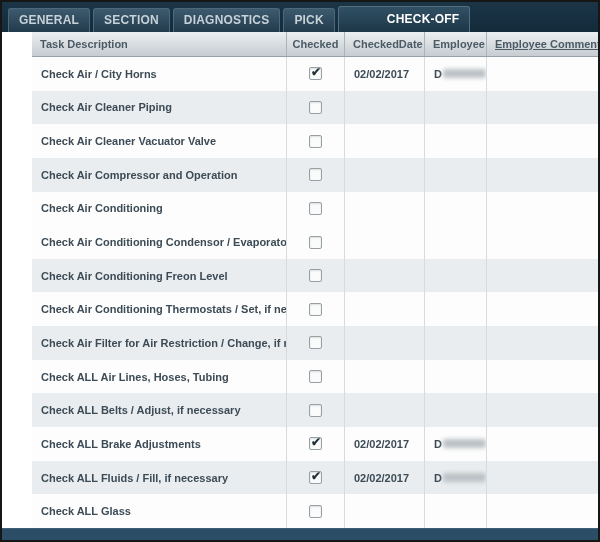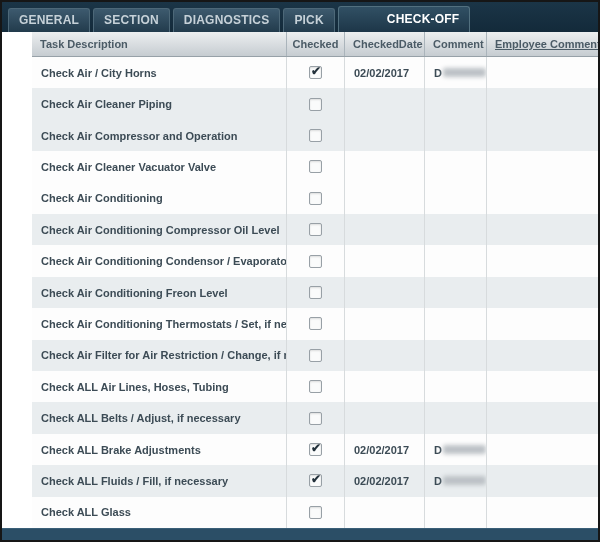--- a/index.html
+++ b/index.html
@@ -125,21 +125,21 @@
 
   <div class="tab active">CHECK-OFF</div>
 </div>
 
   <div class="main">
     <div class="grid">
       <div class="header-row">
         <div class="hcell col-task">Task Description</div>
         <div class="hcell col-checked center">Checked</div>
         <div class="hcell col-date">CheckedDate</div>
-        <div class="hcell col-emp">Comment</div>
+        <div class="hcell col-emp">Employee</div>
         <div class="hcell col-comment">Employee Comment</div>
       </div>
       <div class="body">
   <div class="row">
     <div class="cell col-task">Check Air / City Horns</div>
     <div class="cell col-checked center">
       <span class="checkbox checked"></span>
     </div>
     <div class="cell col-date">02/02/2017</div>
     <div class="cell col-emp">
@@ -155,71 +155,59 @@
       <span class="checkbox"></span>
     </div>
     <div class="cell col-date"></div>
     <div class="cell col-emp">
       <span class="emp-prefix"></span>
 
     </div>
     <div class="cell col-comment"></div>
   </div>
 
+  <div class="row">
+    <div class="cell col-task">Check Air Cleaner Vacuator Valve</div>
+    <div class="cell col-checked center">
+      <span class="checkbox"></span>
+    </div>
+    <div class="cell col-date"></div>
+    <div class="cell col-emp">
+      <span class="emp-prefix"></span>
+
+    </div>
+    <div class="cell col-comment"></div>
+  </div>
+
   <div class="row alt">
     <div class="cell col-task">Check Air Compressor and Operation</div>
     <div class="cell col-checked center">
       <span class="checkbox"></span>
     </div>
     <div class="cell col-date"></div>
     <div class="cell col-emp">
       <span class="emp-prefix"></span>
 
     </div>
     <div class="cell col-comment"></div>
   </div>
 
   <div class="row">
-    <div class="cell col-task">Check Air Cleaner Vacuator Valve</div>
-    <div class="cell col-checked center">
-      <span class="checkbox"></span>
-    </div>
-    <div class="cell col-date"></div>
-    <div class="cell col-emp">
-      <span class="emp-prefix"></span>
-
-    </div>
-    <div class="cell col-comment"></div>
-  </div>
-
-  <div class="row">
     <div class="cell col-task">Check Air Conditioning</div>
     <div class="cell col-checked center">
       <span class="checkbox"></span>
     </div>
     <div class="cell col-date"></div>
     <div class="cell col-emp">
       <span class="emp-prefix"></span>
 
     </div>
     <div class="cell col-comment"></div>
   </div>
 
-  <div class="row alt">
-    <div class="cell col-task">Check Air Conditioning Compressor Oil Level</div>
-    <div class="cell col-checked center">
-      <span class="checkbox"></span>
-    </div>
-    <div class="cell col-date"></div>
-    <div class="cell col-emp">
-      <span class="emp-prefix"></span>
-
-    </div>
-    <div class="cell col-comment"></div>
-  </div>
 
   <div class="row">
     <div class="cell col-task">Check Air Conditioning Condensor / Evaporator Operation</div>
     <div class="cell col-checked center">
       <span class="checkbox"></span>
     </div>
     <div class="cell col-date"></div>
     <div class="cell col-emp">
       <span class="emp-prefix"></span>
 

